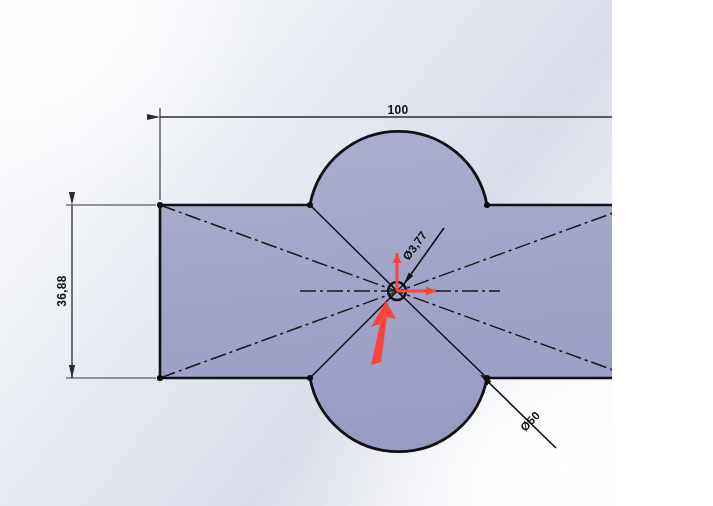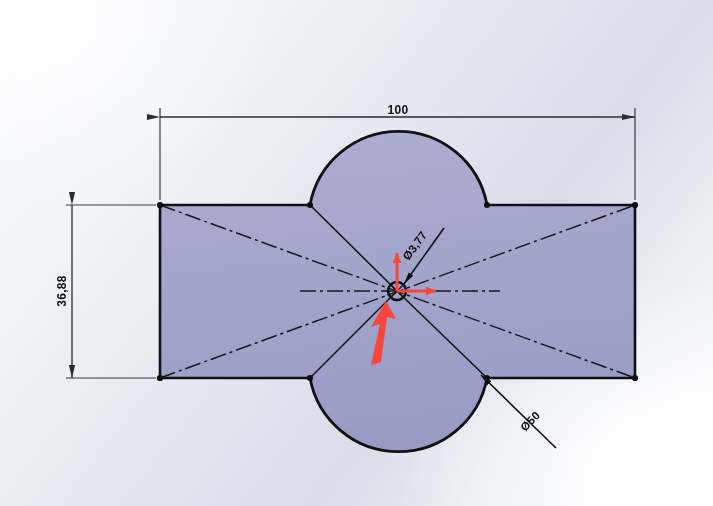--- a/index.html
+++ b/index.html
@@ -2,21 +2,21 @@
 <html><head>
 <meta charset="utf-8">
 <style>
   html, body {
     margin: 0;
     padding: 0;
     background: #ffffff;
   }
   #cad-viewport {
     position: relative;
-    width: 713px;
+    width: 612px;
     height: 506px;
     overflow: hidden;
     font-family: "Liberation Sans", sans-serif;
     background:
       radial-gradient(ellipse 420px 300px at 92% 92%, #ffffff 0%, rgba(255,255,255,0) 62%),
       radial-gradient(ellipse 380px 320px at 6% 4%, #fdfdfe 0%, rgba(253,253,254,0) 60%),
       linear-gradient(128deg, #fcfcfd 0%, #f2f4f8 22%, #e2e6ef 48%, #d9dde8 64%, #eef0f5 82%, #fdfdfe 96%);
   }
   #cad-svg {
     position: absolute;

